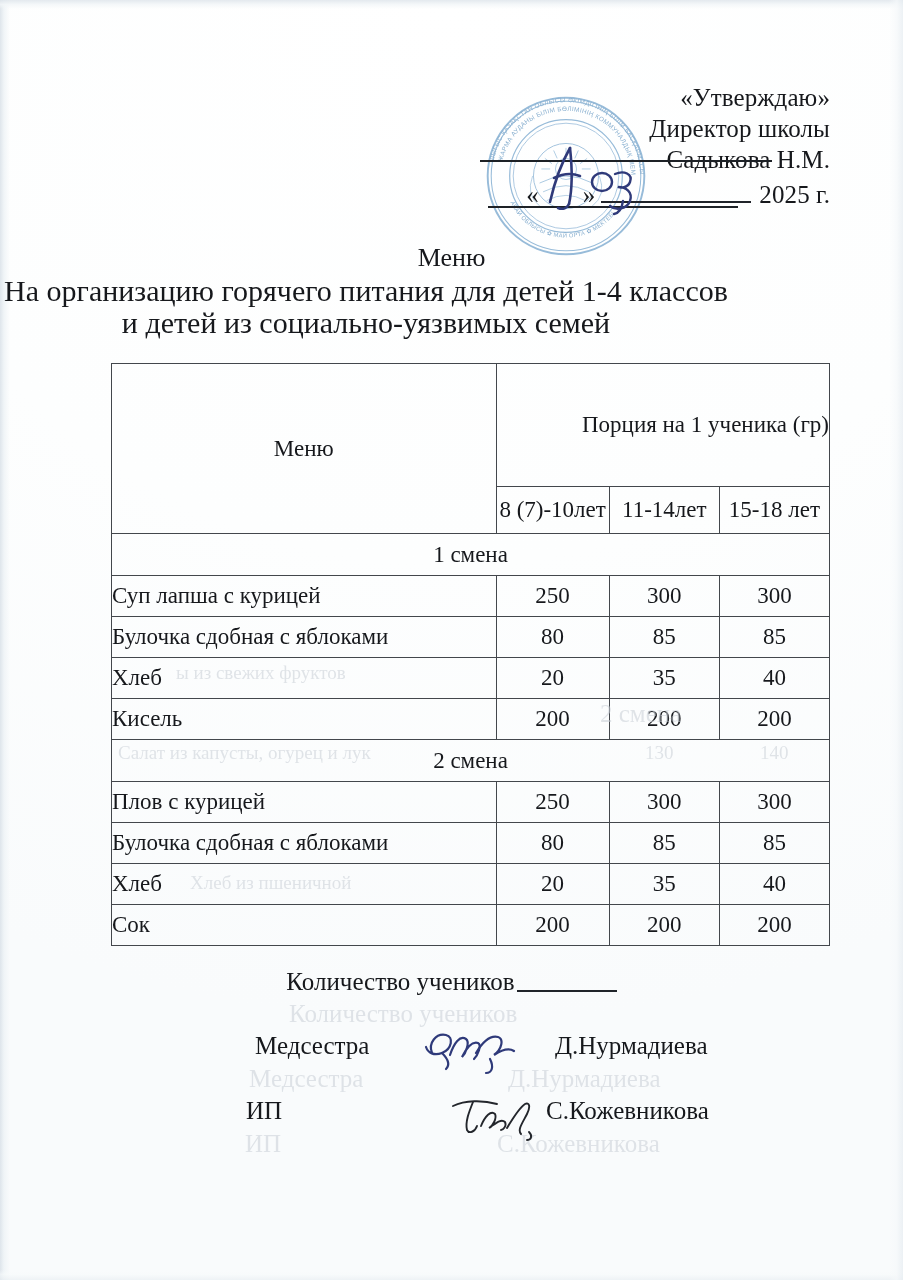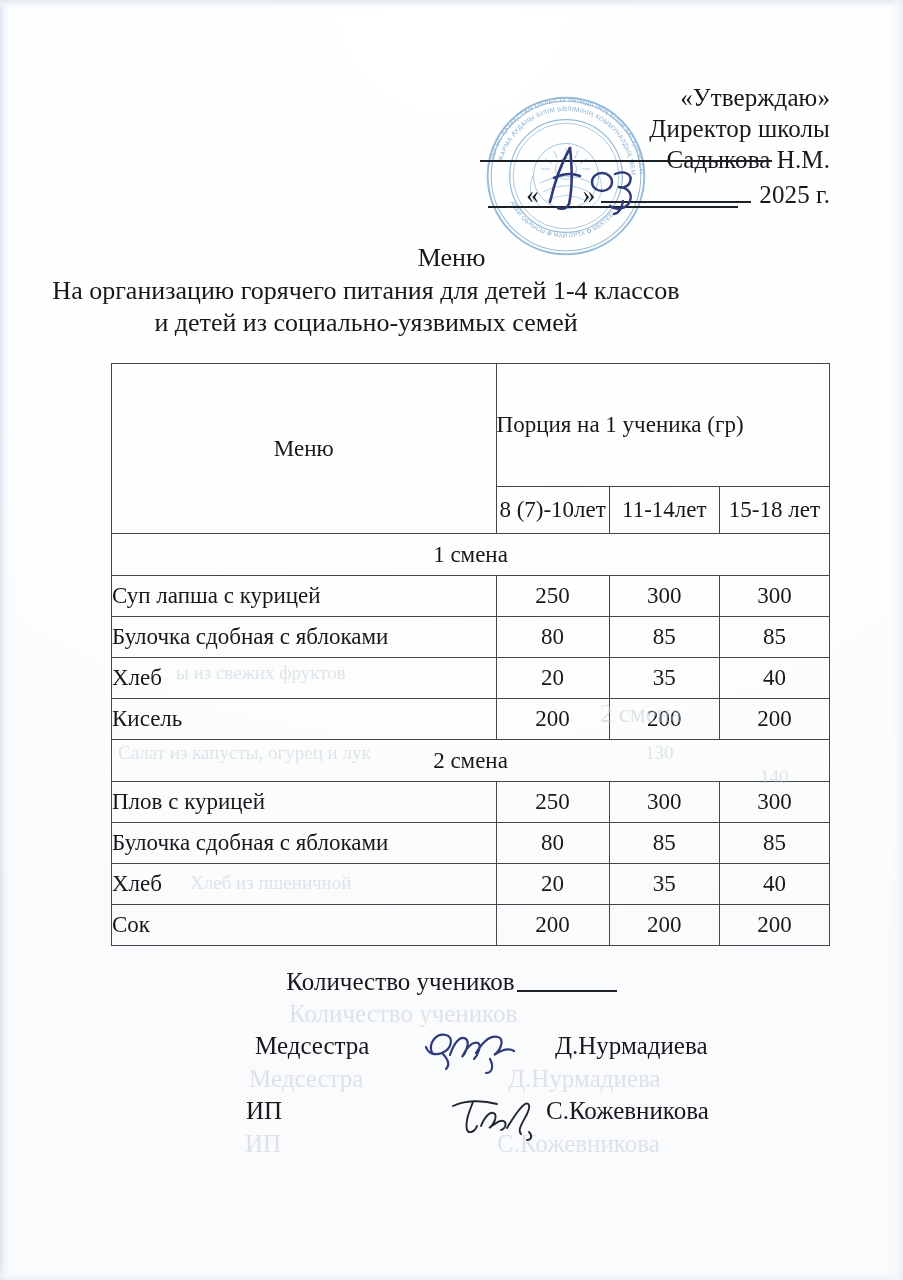--- a/index.html
+++ b/index.html
@@ -138,21 +138,21 @@
     text-align: center;
     font-size: 26px;
     z-index: 5;
   }
   #subtitle {
     position: absolute;
     top: 275px;
     left: 0;
     width: 732px;
     text-align: center;
-    font-size: 26px;
+    font-size: 30px;
     line-height: 32px;
     z-index: 5;
   }
 
   
   #tbl-wrap {
     position: absolute;
     left: 111px;
     top: 363px;
     width: 719px;
@@ -176,21 +176,21 @@
   col.c-c    { width: 110px; }
 
   .th-menu {
     height: 168px;
     text-align: center;
     vertical-align: middle;
     font-size: 25px;
   }
   .th-portion {
     height: 122px;
-    text-align: left;
+    text-align: right;
     vertical-align: middle;
     font-size: 25px;
   }
   .th-age {
     height: 46px;
     text-align: center;
     vertical-align: middle;
     font-size: 17px;
   }
   .shift-row td {
@@ -339,21 +339,21 @@
   <div id="menu-word">Меню</div>
   <div id="subtitle">
     <div>На организацию горячего питания для детей 1-4 классов</div>
     <div>и детей из социально-уязвимых семей</div>
   </div>
 
   <div class="ghost" style="left:176px; top:662px;">ы из свежих фруктов</div>
   <div class="ghost big" style="left:600px; top:700px;">2 смена</div>
   <div class="ghost" style="left:118px; top:742px;">Салат из капусты, огурец и лук</div>
   <div class="ghost" style="left:645px; top:742px;">130</div>
-  <div class="ghost" style="left:760px; top:766px;text-align:center;">140</div>
+  <div class="ghost" style="left:760px; top:742px;text-align:center;">140</div>
   <div class="ghost" style="left:190px; top:856px;margin-top:16px;">Хлеб из пшеничной</div>
   <div class="ghost big" style="left:289px; top:1000px;">Количество учеников</div>
   <div class="ghost big" style="left:249px; top:1065px;">Медсестра</div>
   <div class="ghost big" style="left:508px; top:1065px;">Д.Нурмадиева</div>
   <div class="ghost big" style="left:245px; top:1130px;">ИП</div>
   <div class="ghost big" style="left:497px; top:1130px;">С.Кожевникова</div>
 
   <div id="tbl-wrap">
     <table class="menu">
       <colgroup>

